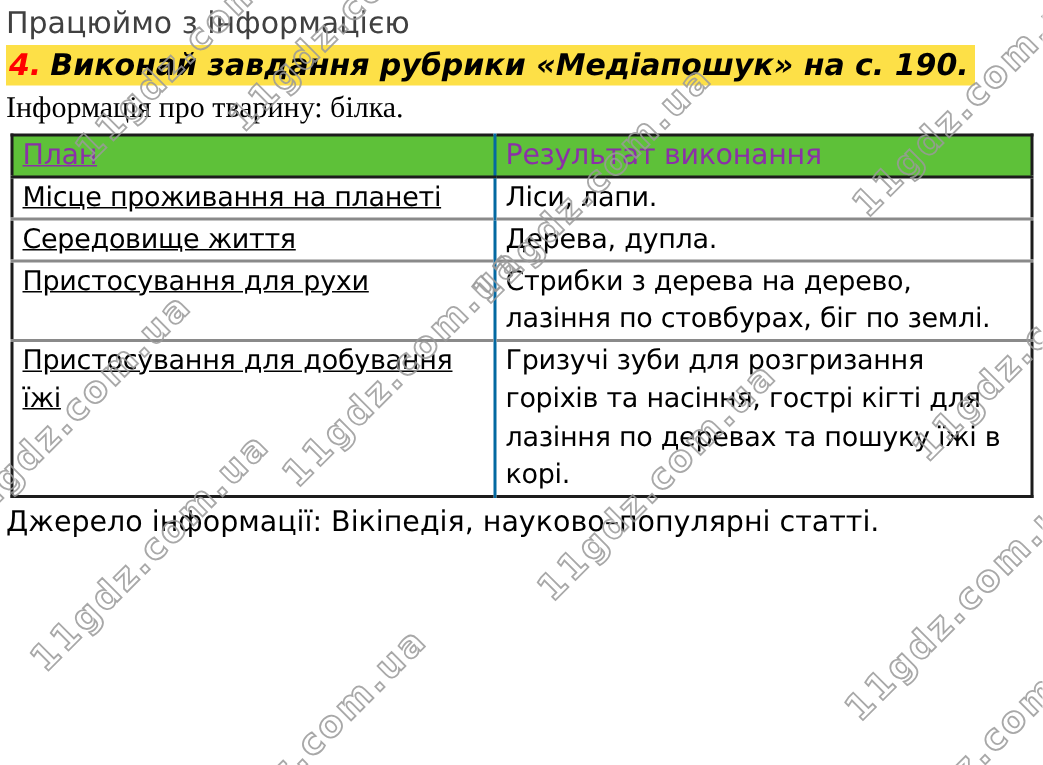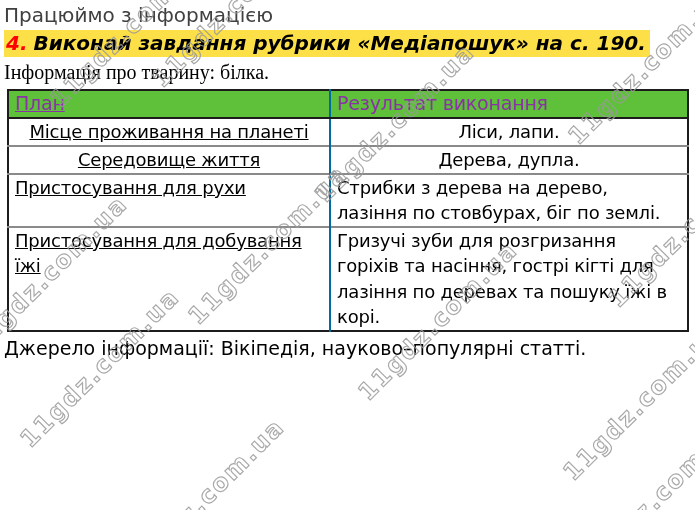--- a/index.html
+++ b/index.html
@@ -76,21 +76,21 @@
     vertical-align: top;
     padding: 0 6px;
   }
   th:first-child, td:first-child {
     border-right: 2px solid #0369a1;
     text-decoration: underline;
   }
   tbody tr + tr td {
     border-top: 2px solid #8a8a8a;
   }
-  tr.r-1 td, tr.r-2 td { height: 26px; text-align: center; }
+  tr.r-1 td, tr.r-2 td { height: 26px; }
   tr.r-3 td, tr.r-4 td { height: 51px; }
   tr.r-5 td, tr.r-6 td { height: 102px; }
   .source {
     font-size: 19px;
     line-height: 24px;
     margin: 4px 0 0 4px;
     color: #000000;
   }
   .wm {
     position: absolute;

